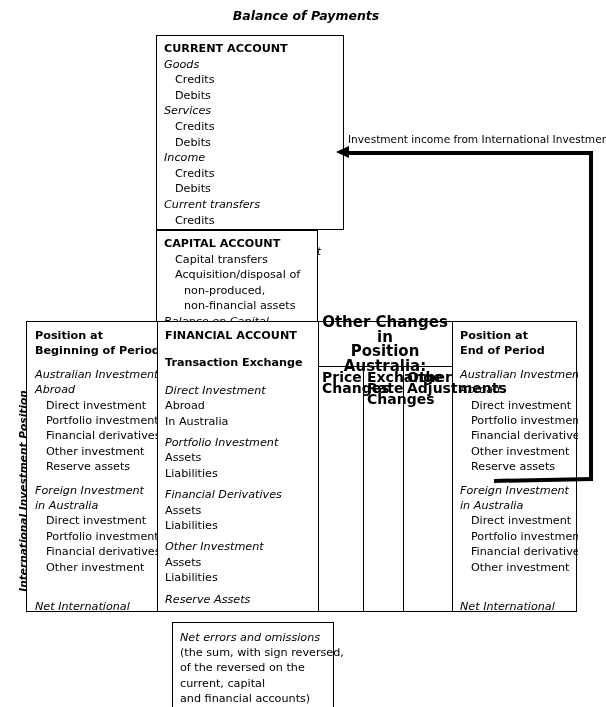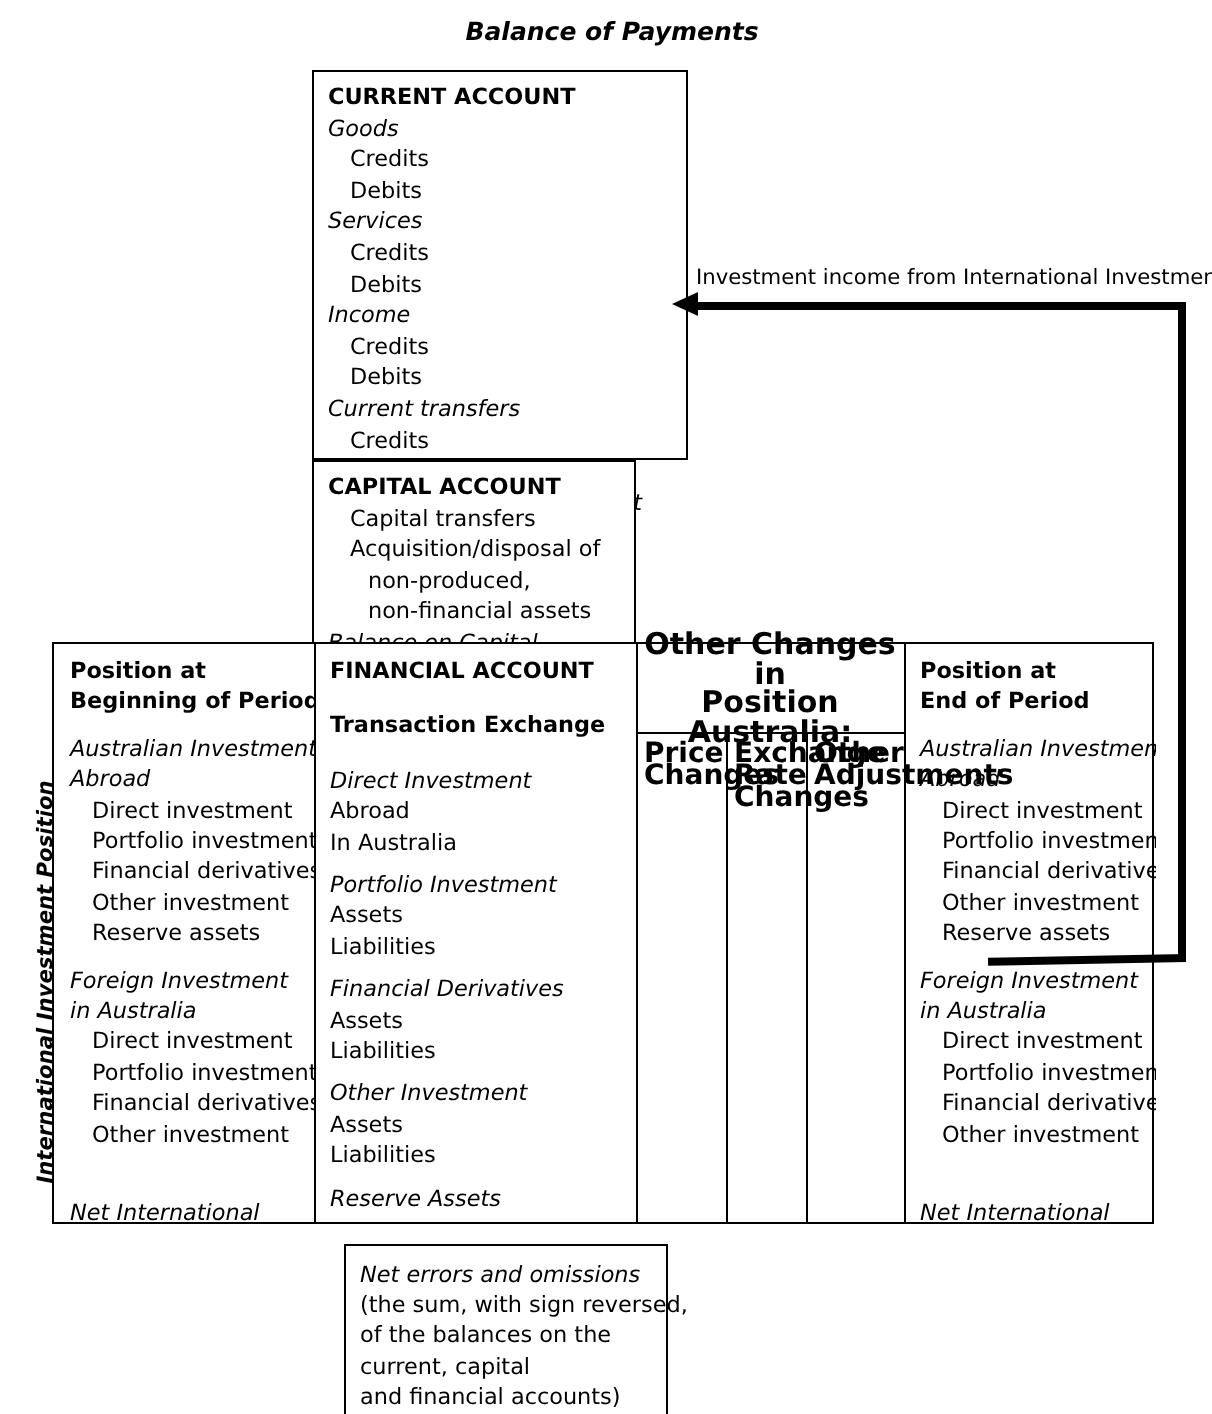--- a/index.html
+++ b/index.html
@@ -324,21 +324,21 @@
       <div class="gap-lg"></div>
       <div class="gap-lg"></div>
       <div class="cell-line bi">Net International</div>
 
     </div>
   </div>
 
   <div id="net-errors-box">
     <div class="acct-line bi">Net errors and omissions</div>
     <div class="acct-line">(the sum, with sign reversed,</div>
-    <div class="acct-line">of the balances on the</div>
+    <div class="acct-line">of the reversed on the</div>
     <div class="acct-line">current, capital</div>
     <div class="acct-line">and financial accounts)</div>
   </div>
 
   <div id="iip-side-label">International Investment Position</div>
 
   <div id="arrow-label">Investment income from International Investment</div>
   <div id="arrow-h-top"></div>
   <div id="arrow-v-right"></div>
   <div id="arrow-h-bottom"></div>

